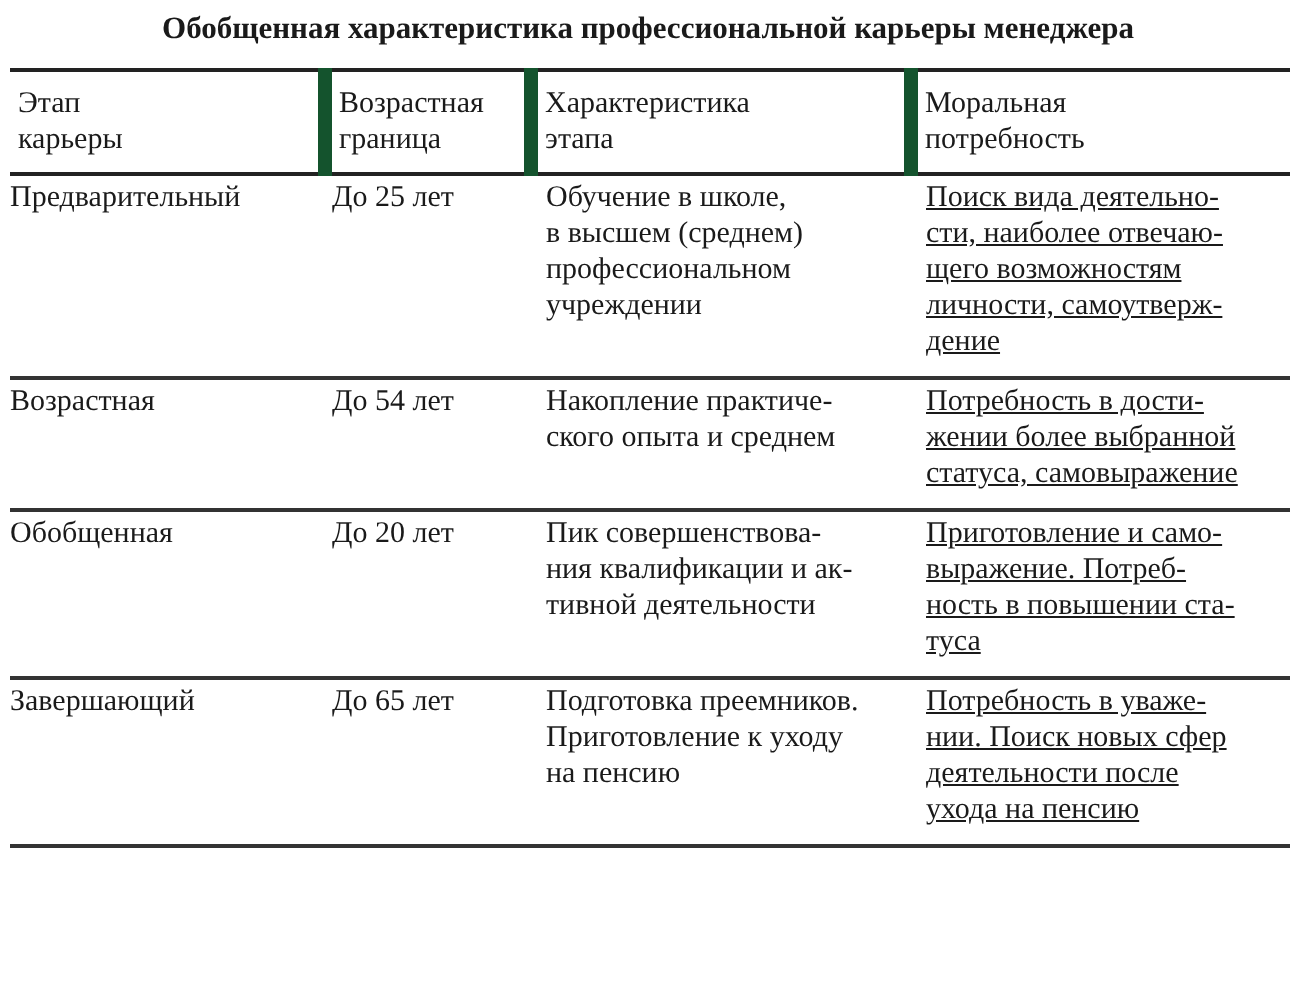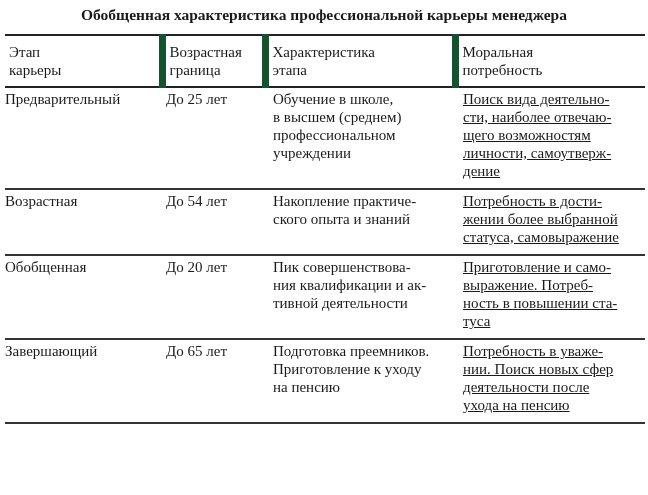--- a/index.html
+++ b/index.html
@@ -50,21 +50,21 @@
       <td class="c4">Поиск вида деятельно-
 сти, наиболее отвечаю-
 щего возможностям
 личности, самоутверж-
 дение</td>
     </tr>
     <tr style="height:66px">
       <td class="c1">Возрастная</td>
       <td class="c2">До 54 лет</td>
       <td class="c3">Накопление практиче-
-ского опыта и знаний</td>
+ского опыта и среднем</td>
       <td class="c4">Потребность в дости-
 жении более выбранной
 статуса, самовыражение</td>
     </tr>
     <tr style="height:84px">
       <td class="c1">Обобщенная</td>
       <td class="c2">До 20 лет</td>
       <td class="c3">Пик совершенствова-
 ния квалификации и ак-
 тивной деятельности</td>

